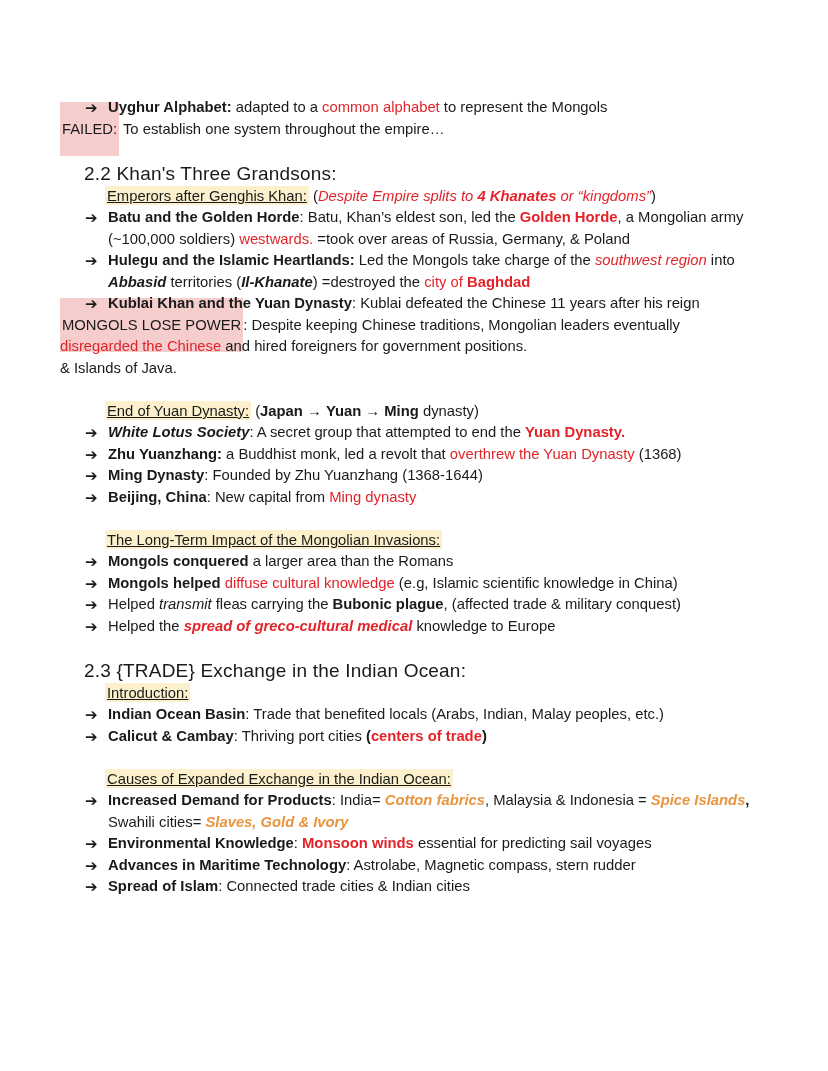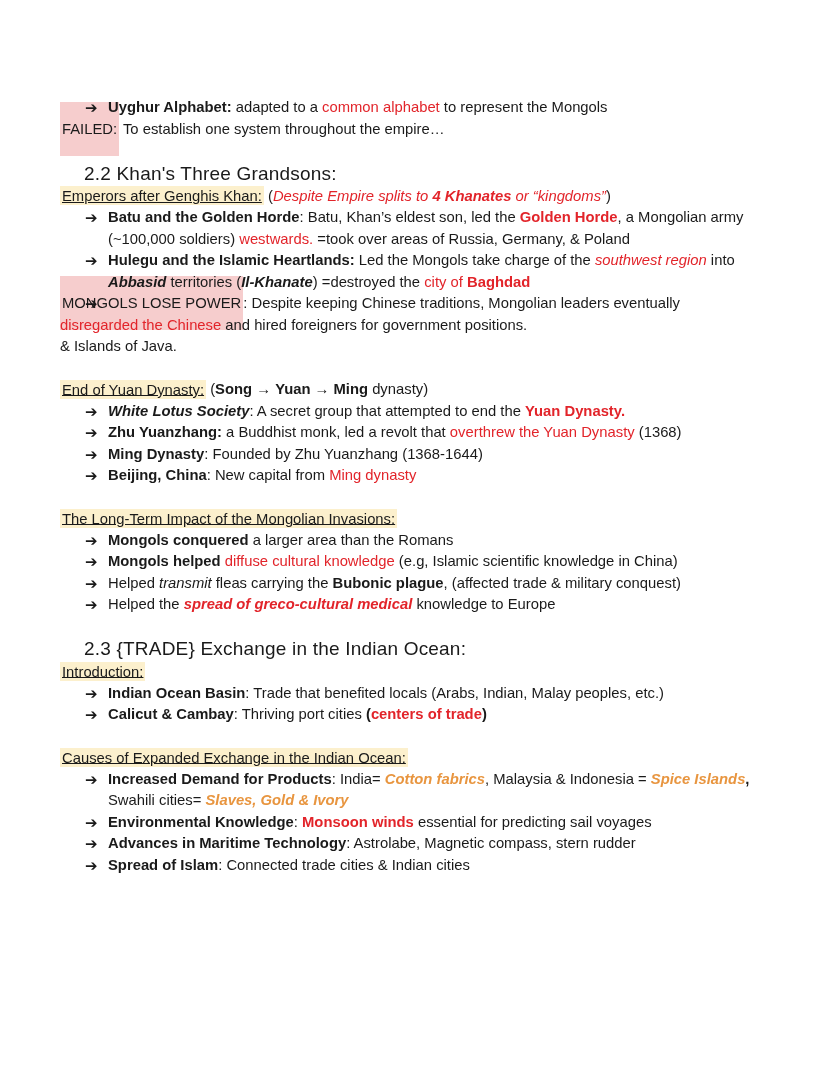--- a/index.html
+++ b/index.html
@@ -28,21 +28,21 @@
     font-family:Liberation Sans, sans-serif;
     font-size:19px;height:24px;line-height:24px;padding-left:24px;
     letter-spacing:.2px;white-space:pre;color:var(--ink);
   }
   .spacer{height:21.5px;}
   .b{font-weight:bold;}
   .i{font-style:italic;}
   .red{color:var(--red);}
   .or{color:var(--orange);}
   .hlp{background:var(--hl-pink);padding:19px 2px;}
-  .hly{background:var(--hl-yellow);padding:1.5px 2px;}
+  .hly{background:var(--hl-yellow);padding:1.5px 2px;margin-left:45px;}
   .u{text-decoration:underline;}
 </style>
 </head>
 <body>
 
 <div class="page">
   <div class="content">
       <div class="block bullet">
         <span class="arrow">➔</span>
         <div class="line"><span class="b">Uyghur Alphabet:</span><span> adapted to a </span><span class="red">common alphabet</span><span> to represent the Mongols</span></div>
@@ -60,31 +60,32 @@
         <div class="line"><span class="b">Batu and the Golden Horde</span><span>: Batu, Khan’s eldest son, led the </span><span class="red b">Golden Horde</span><span>, a Mongolian army</span></div>
         <div class="line"><span>(~100,000 soldiers) </span><span class="red">westwards.</span><span> =took over areas of Russia, Germany, &amp; Poland</span></div>
       </div>
       <div class="block bullet">
         <span class="arrow">➔</span>
         <div class="line"><span class="b">Hulegu and the Islamic Heartlands:</span><span> Led the Mongols take charge of the </span><span class="red i">southwest region</span><span> into</span></div>
         <div class="line"><span class="b i">Abbasid</span><span> territories (</span><span class="b i">Il-Khanate</span><span>) =destroyed the </span><span class="red">city of </span><span class="red b">Baghdad</span></div>
       </div>
       <div class="block bullet">
         <span class="arrow">➔</span>
+        <div class="line"><span class="b">Kublai Khan and the Yuan Dynasty</span><span>: Kublai defeated the Chinese 11 years after his reign</span></div>
       </div>
       <div class="block para">
         <div class="line"><span class="hlp">MONGOLS LOSE POWER</span><span>: Despite keeping Chinese traditions, Mongolian leaders eventually</span></div>
         <div class="line"><span class="red">disregarded the Chinese</span><span> and hired foreigners for government positions.</span></div>
       </div>
       <div class="block para">
         <div class="line"><span>&amp; Islands of Java.</span></div>
       </div>
       <div class="spacer"></div>
       <div class="block para">
-        <div class="line"><span class="hly u">End of Yuan Dynasty:</span><span> (</span><span class="b">Song</span><span> → </span><span class="b">Yuan</span><span> → </span><span class="b">Ming</span><span> dynasty)</span></div>
+        <div class="line"><span class="hly u">End of Yuan Dynasty:</span><span> (</span><span class="b">Japan</span><span> → </span><span class="b">Yuan</span><span> → </span><span class="b">Ming</span><span> dynasty)</span></div>
       </div>
       <div class="block bullet">
         <span class="arrow">➔</span>
         <div class="line"><span class="b i">White Lotus Society</span><span>: A secret group that attempted to end the </span><span class="red b">Yuan Dynasty.</span></div>
       </div>
       <div class="block bullet">
         <span class="arrow">➔</span>
         <div class="line"><span class="b">Zhu Yuanzhang:</span><span> a Buddhist monk, led a revolt that </span><span class="red">overthrew the Yuan Dynasty</span><span> (1368)</span></div>
       </div>
       <div class="block bullet">

